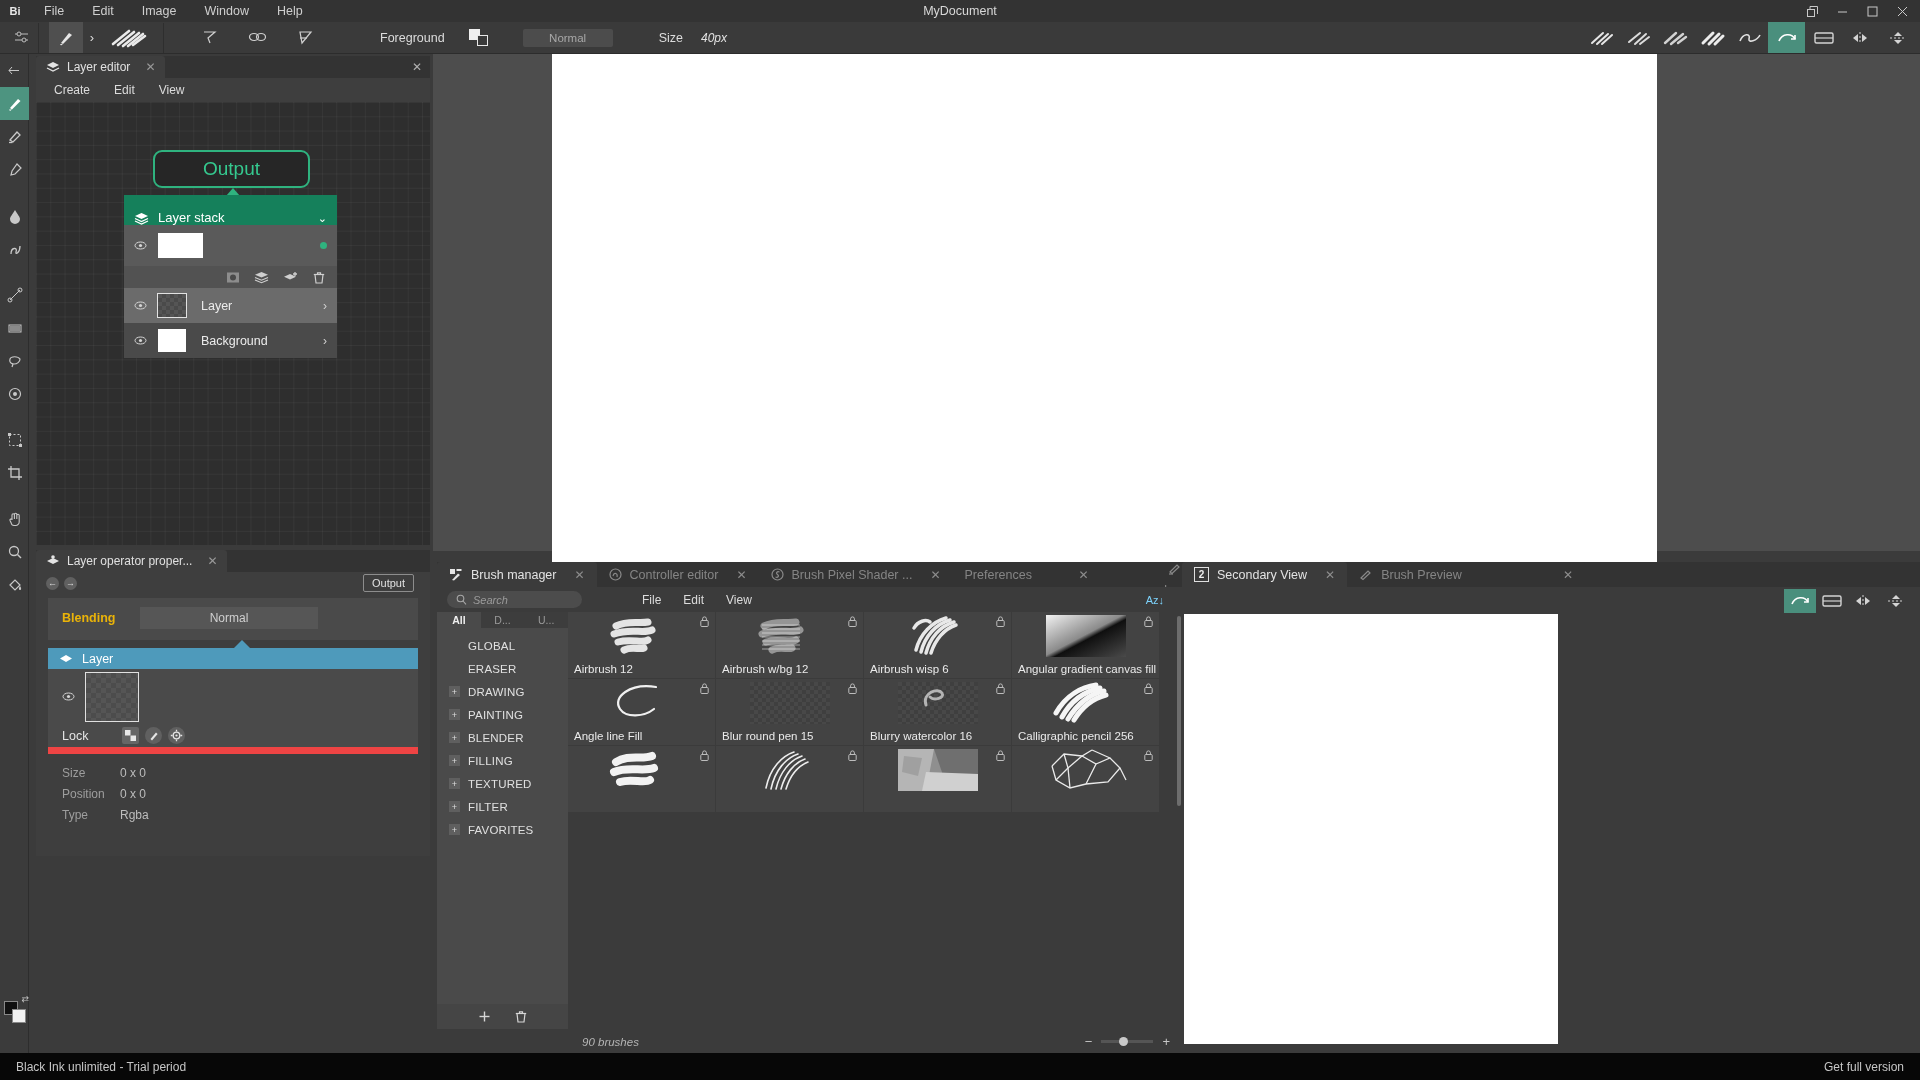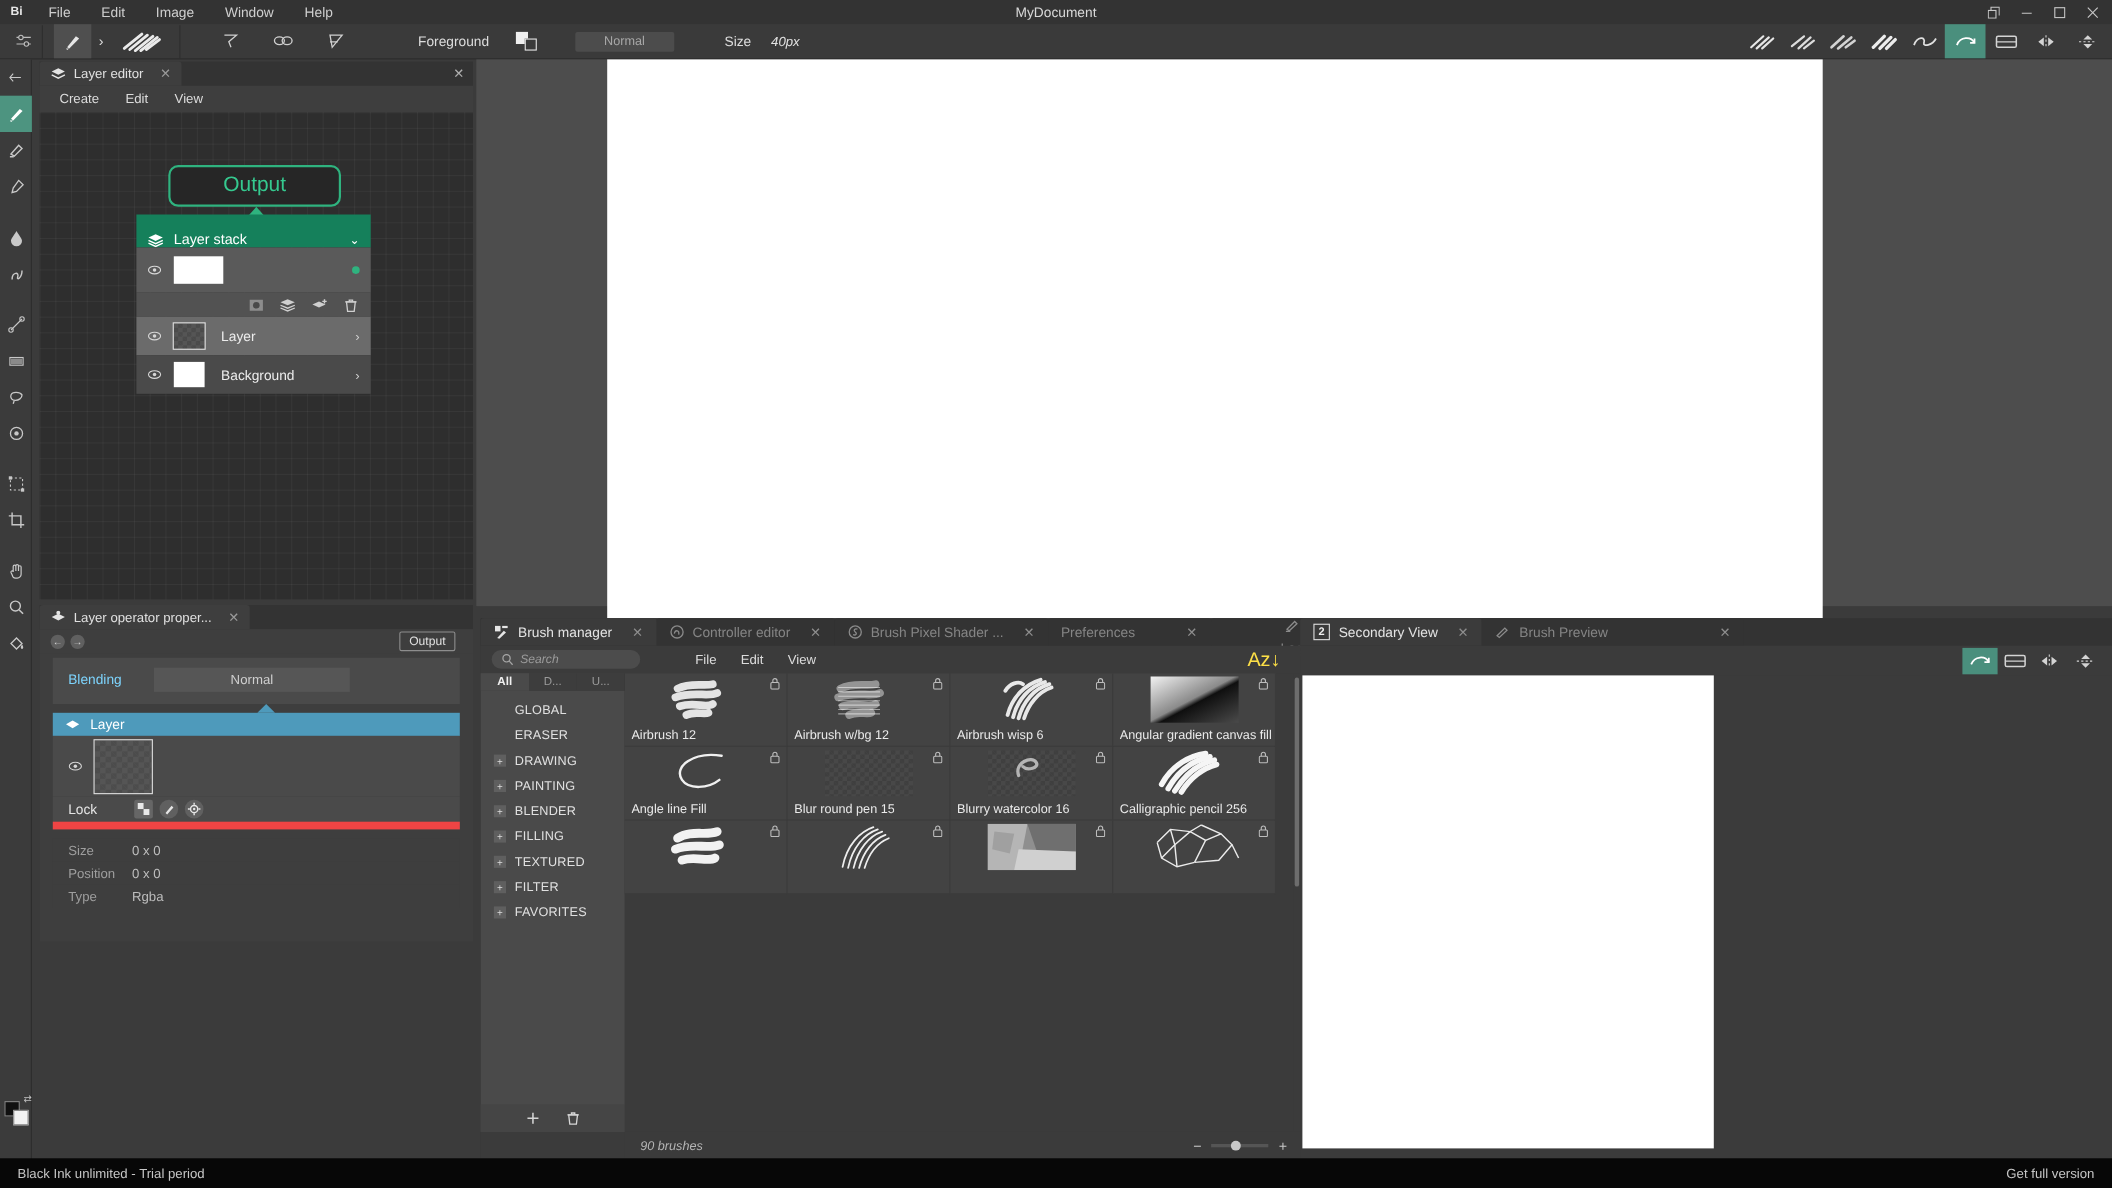--- a/index.html
+++ b/index.html
@@ -109,21 +109,21 @@
   #layerProps { position:absolute; left:36px; top:550px; width:394px; height:306px;
     background:#3e3e3e; }
   .lpNav { height:22px; display:flex; align-items:center; gap:5px; padding-left:10px;
     position:relative; background:#3e3e3e; }
   .navcirc { width:13px; height:13px; border-radius:50%; background:#606060;
     display:flex; align-items:center; justify-content:center; font-size:9px; color:#d9d9d9; }
   .outputBtn { position:absolute; right:16px; top:2px; padding:2px 8px; font-size:11px;
     color:#e0e0e0; border:1px solid #8d8d8d; border-radius:2px; }
   .lpBox { margin:4px 12px 0 12px; background:#4a4a4a; padding:8px 0 10px 0; position:relative; }
   .lpRow { height:24px; display:flex; align-items:center; padding-left:14px; }
-  .lpRow .lbl { width:78px; font-size:12.5px; color:#7dd3fc; }
+  .lpRow .lbl { width:78px; font-size:12.5px; color:#eab308;font-weight:bold; }
   .lpBlendVal { width:178px; height:22px; background:#565656; display:flex; align-items:center;
     justify-content:center; font-size:12px; color:#cfcfcf; }
   .opacityTrack { width:130px; height:15px;
     background:linear-gradient(to right,#6e6e6e,#8a8a8a); }
   .opacityVal { width:49px; height:15px; background:#5c5c5c; display:flex; align-items:center;
     justify-content:center; font-size:11.5px; color:#e6e6e6; }
   .lpArrow { position:absolute; left:186px; bottom:-8px; width:0; height:0;
     border-left:8px solid transparent; border-right:8px solid transparent;
     border-bottom:8px solid #4e9abb; }
   .lpSelHead { margin:8px 12px 0 12px; height:21px; background:#4e9abb; display:flex;
@@ -159,26 +159,26 @@
   #bottomDock { position:absolute; left:437px; top:562px; width:1483px; height:492px;
     background:#3b3b3b; }
   .dockTabs { height:25px; background:#333333; display:flex; align-items:flex-end; }
   .dtab { height:25px; display:flex; align-items:center; gap:8px; padding:0 12px;
     font-size:12.5px; background:#3b3b3b; color:#e3e3e3;
     border-top-left-radius:3px; border-top-right-radius:3px; min-width:120px; }
   .dtab.inactive { background:#333333; color:#858585; }
   .dtab .dclose { margin-left:auto; font-size:12px; color:#8e8e8e; padding-left:10px; }
 
   #brushPanel { position:absolute; left:0; top:25px; width:745px; height:467px; background:#3b3b3b; }
-  .bmToolbar { height:25px; display:flex; align-items:center; gap:0; padding:0 10px; }
+  .bmToolbar { height:25px; display:flex; align-items:center; gap:10px; padding:0 10px; }
   .searchBox { width:135px; height:17px; background:#4c4c4c; border-radius:9px;
     display:flex; align-items:center; gap:6px; padding:0 9px; }
   .searchBox .stext { font-size:11px; color:#9b9b9b; font-style:italic; }
   .bmMenus { display:flex; gap:22px; margin-left:50px; font-size:12px; color:#dcdcdc; }
-  .bmSort { margin-left:auto; font-size:18px; color:#fde047; padding-right:8px; }
+  .bmSort { margin-left:auto; font-size:11px; color:#7dd3fc; padding-right:8px; }
 
   .bmBody { position:absolute; left:0; top:25px; width:745px; height:417px; display:flex; }
   .catCol { width:131px; background:#4a4a4a; }
   .catTabs { height:16px; display:flex; background:#3d3d3d; }
   .ctab { flex:1; display:flex; align-items:center; justify-content:center; font-size:10.5px;
     color:#9b9b9b; background:#3d3d3d; }
   .ctab.active { background:#4a4a4a; color:#f0f0f0; font-weight:bold; }
   .catList { padding-top:6px; }
   .catItem { height:23px; display:flex; align-items:center; gap:8px; padding-left:12px;
     font-size:11.5px; color:#e0e0e0; letter-spacing:.2px; }

